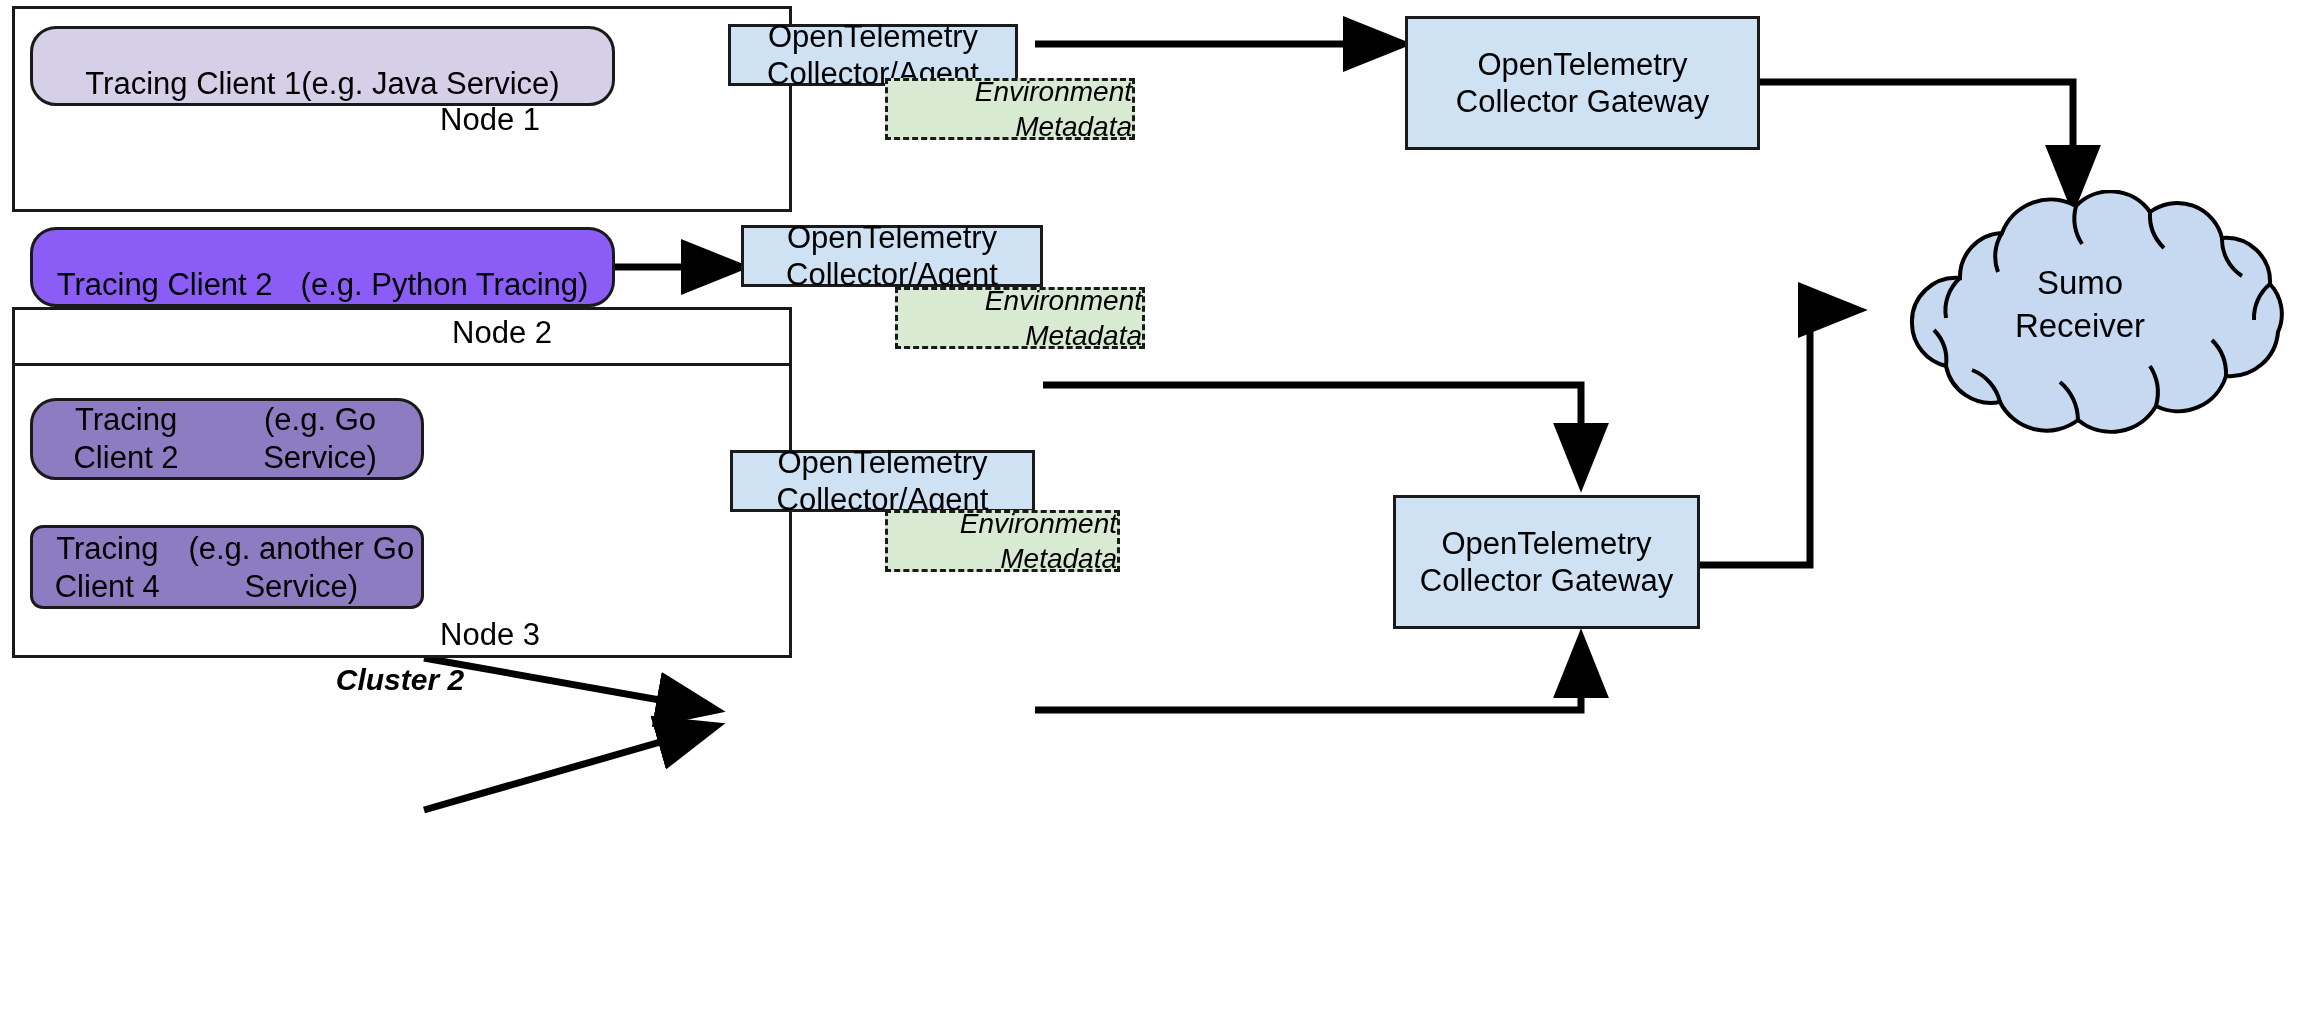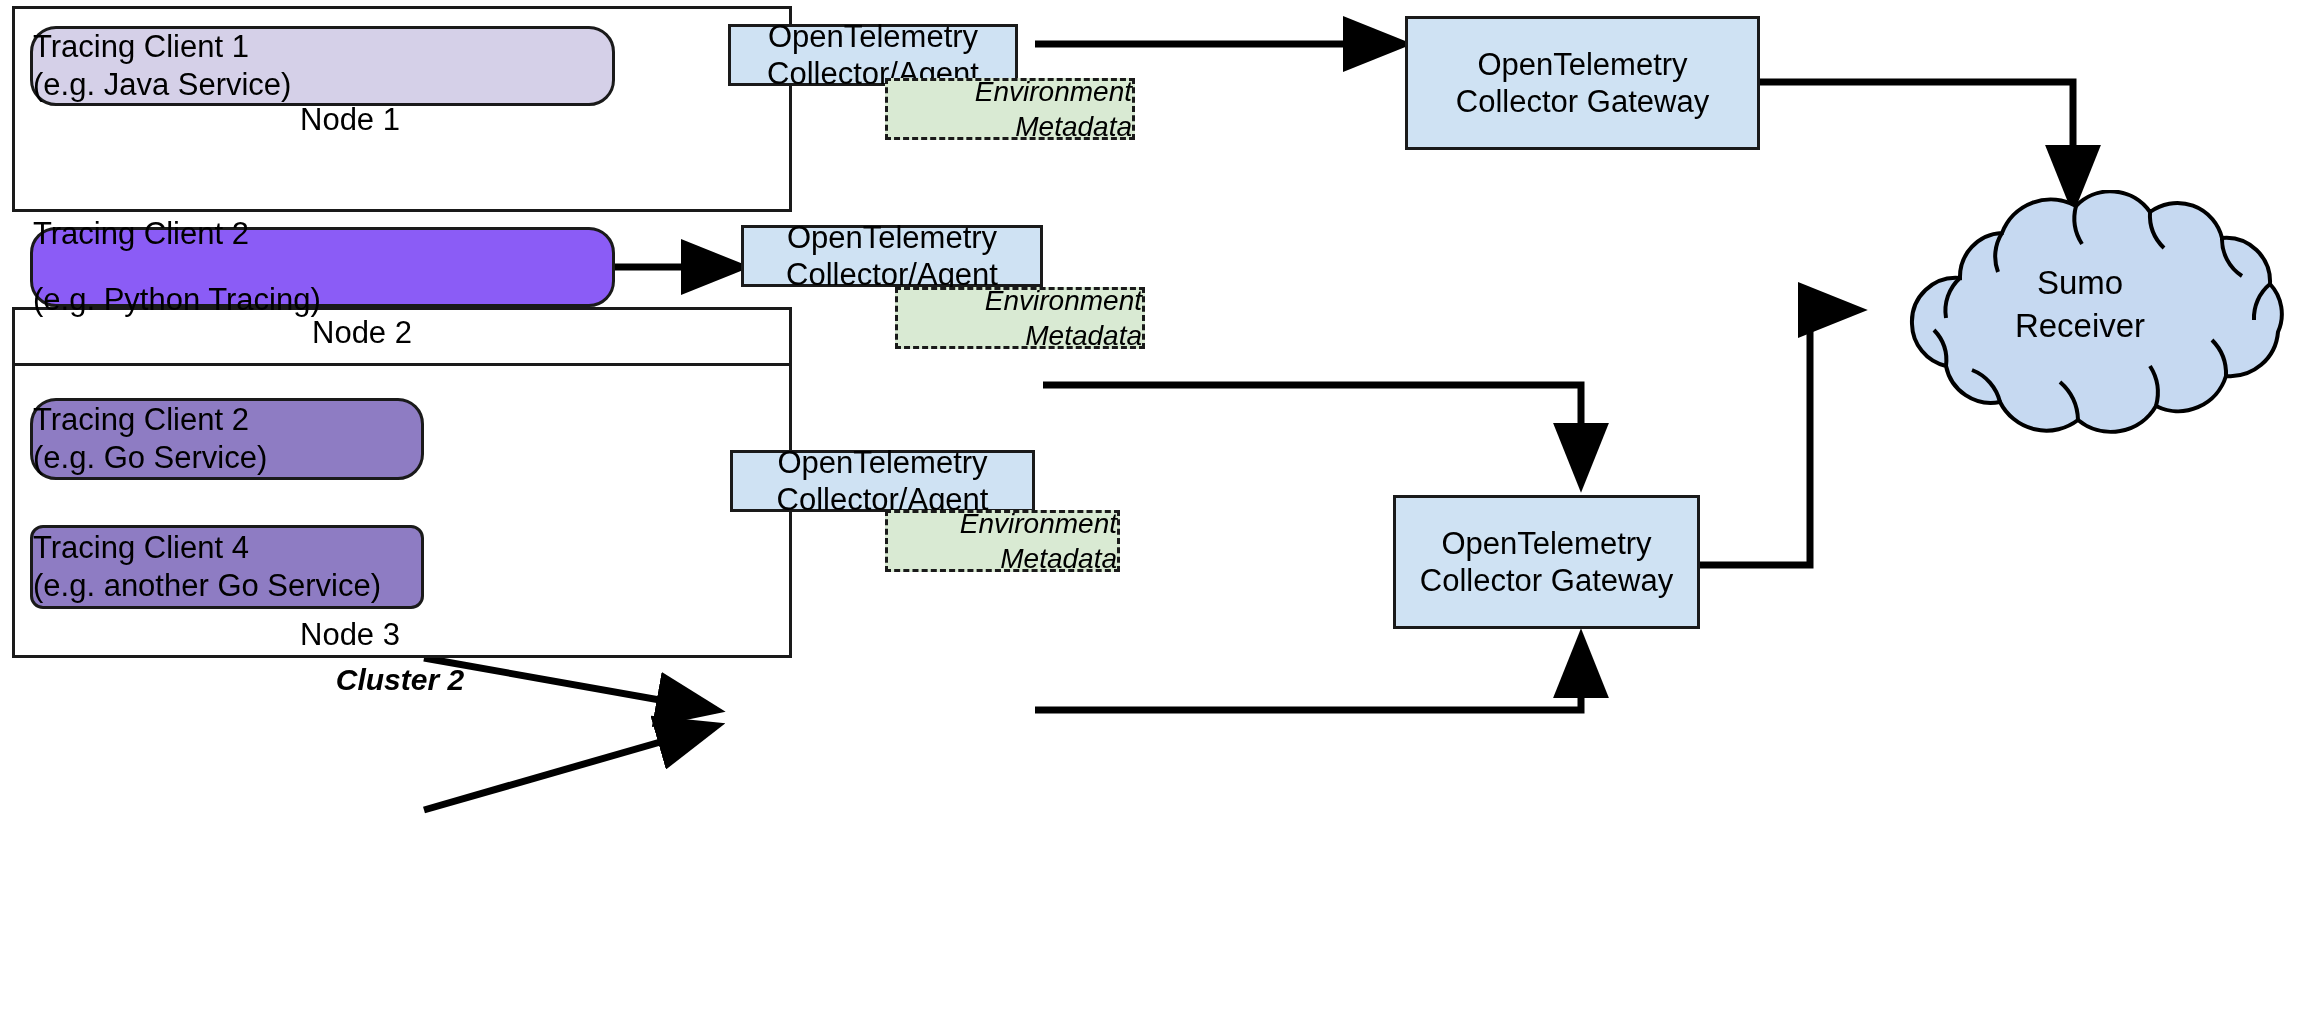--- a/index.html
+++ b/index.html
@@ -28,40 +28,40 @@
   .node-frame {
     position: absolute;
     border: 3px solid #1a1a1a;
     background: #ffffff;
     box-sizing: border-box;
   }
   .node-label {
     position: absolute;
     font-size: 31px;
     color: #000000;
-    text-align: left;
+    text-align: right;
     white-space: nowrap;
   }
   .cluster-label {
     position: absolute;
     font-size: 30px;
     font-weight: bold;
     font-style: italic;
     color: #000000;
     text-align: center;
     white-space: nowrap;
   }
   .client-box {
     position: absolute;
     border: 3px solid #1a1a1a;
     border-radius: 26px;
     box-sizing: border-box;
     display: flex;
-    flex-direction: column;
-    align-items: flex-start;
+    flex-direction: row;
+    align-items: flex-end;
     justify-content: center;
     font-size: 31px;
     line-height: 1.22;
     color: #000000;
     text-align: center;
   }
   .client-box .l1, .client-box .l2 { display: block; }
   .otel-box {
     position: absolute;
     border: 3px solid #1a1a1a;

